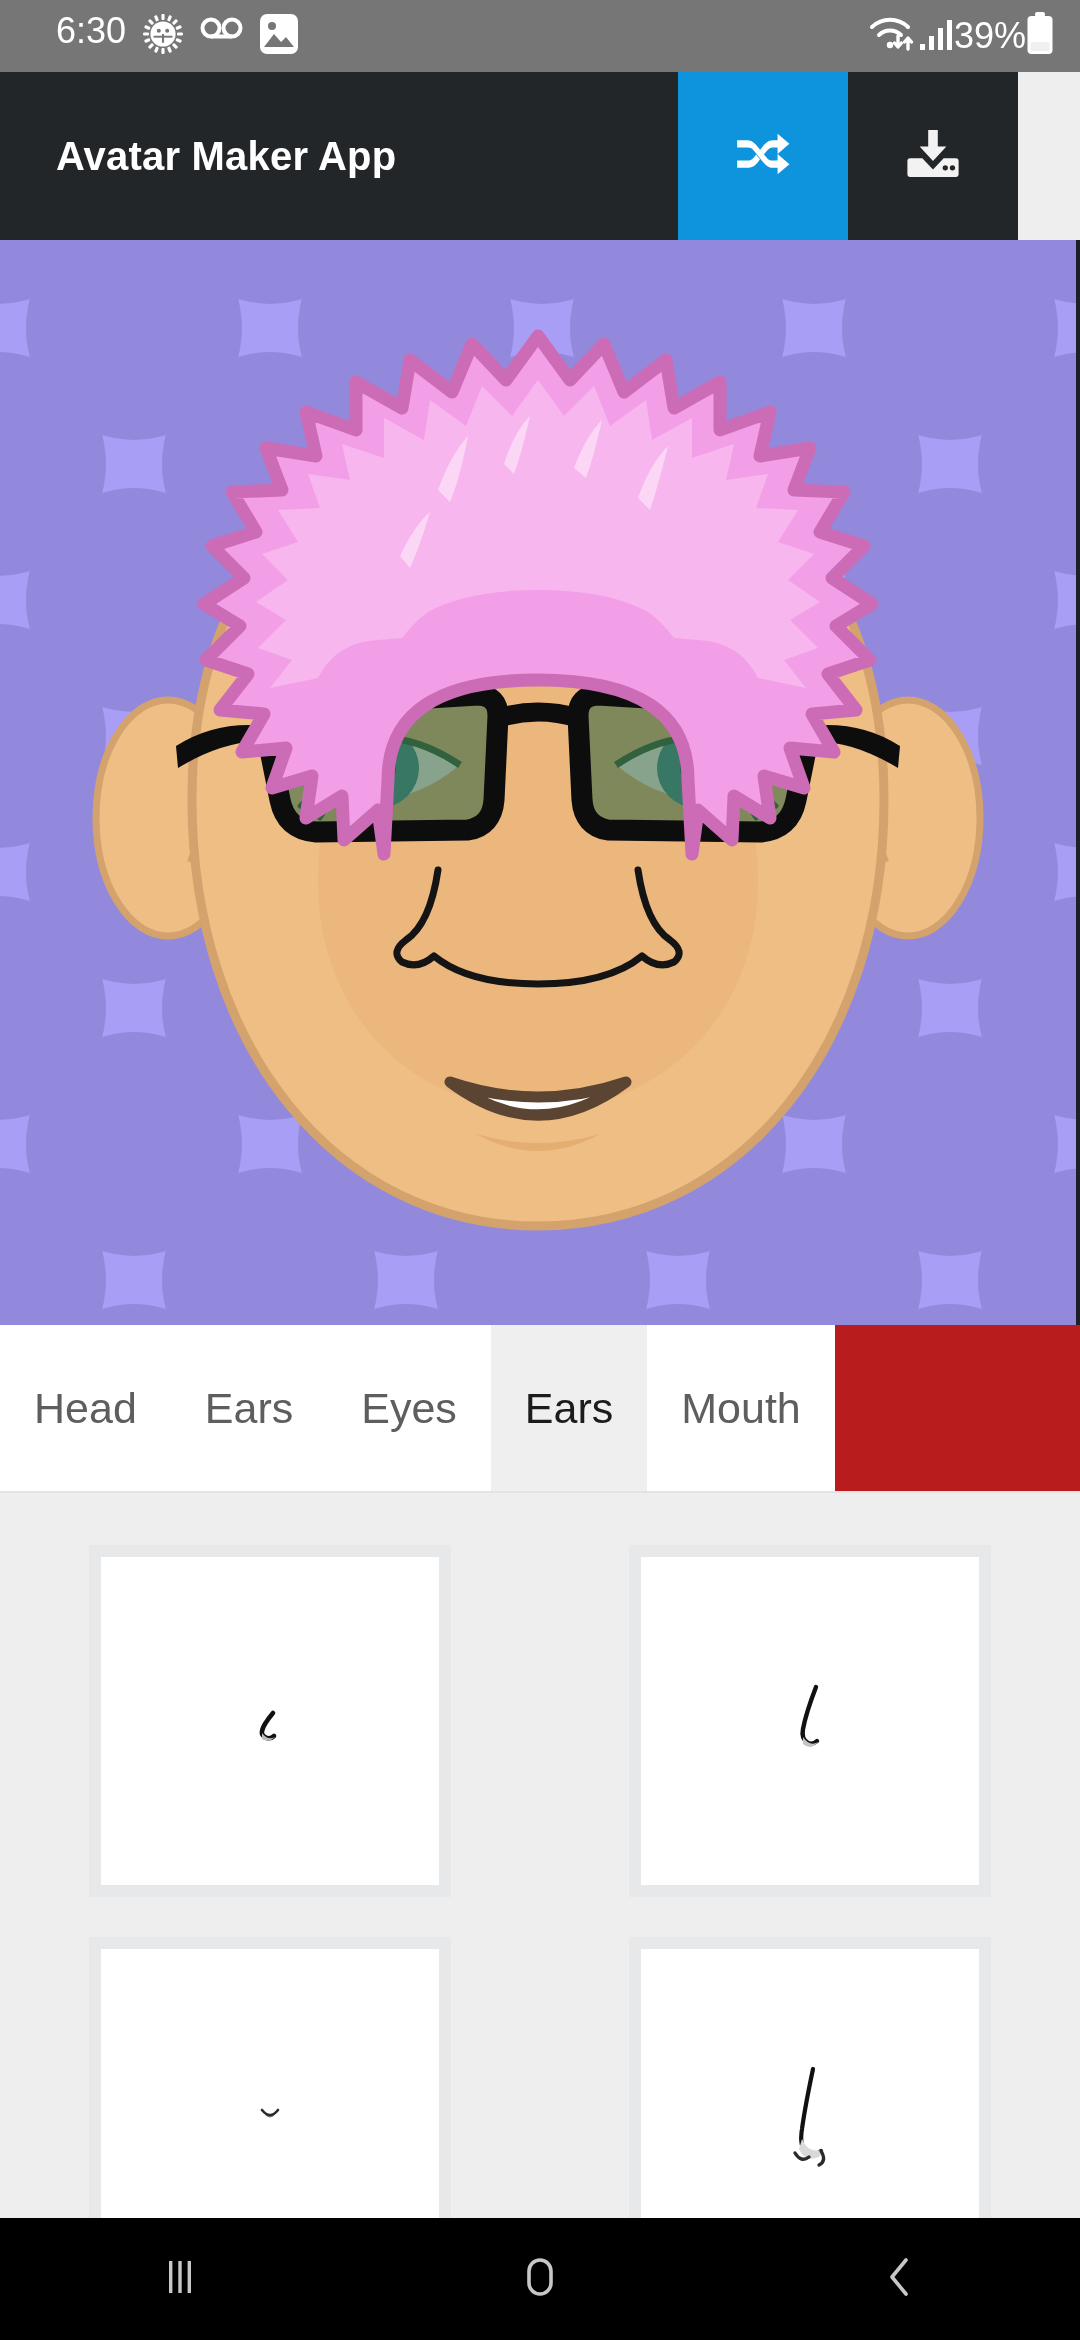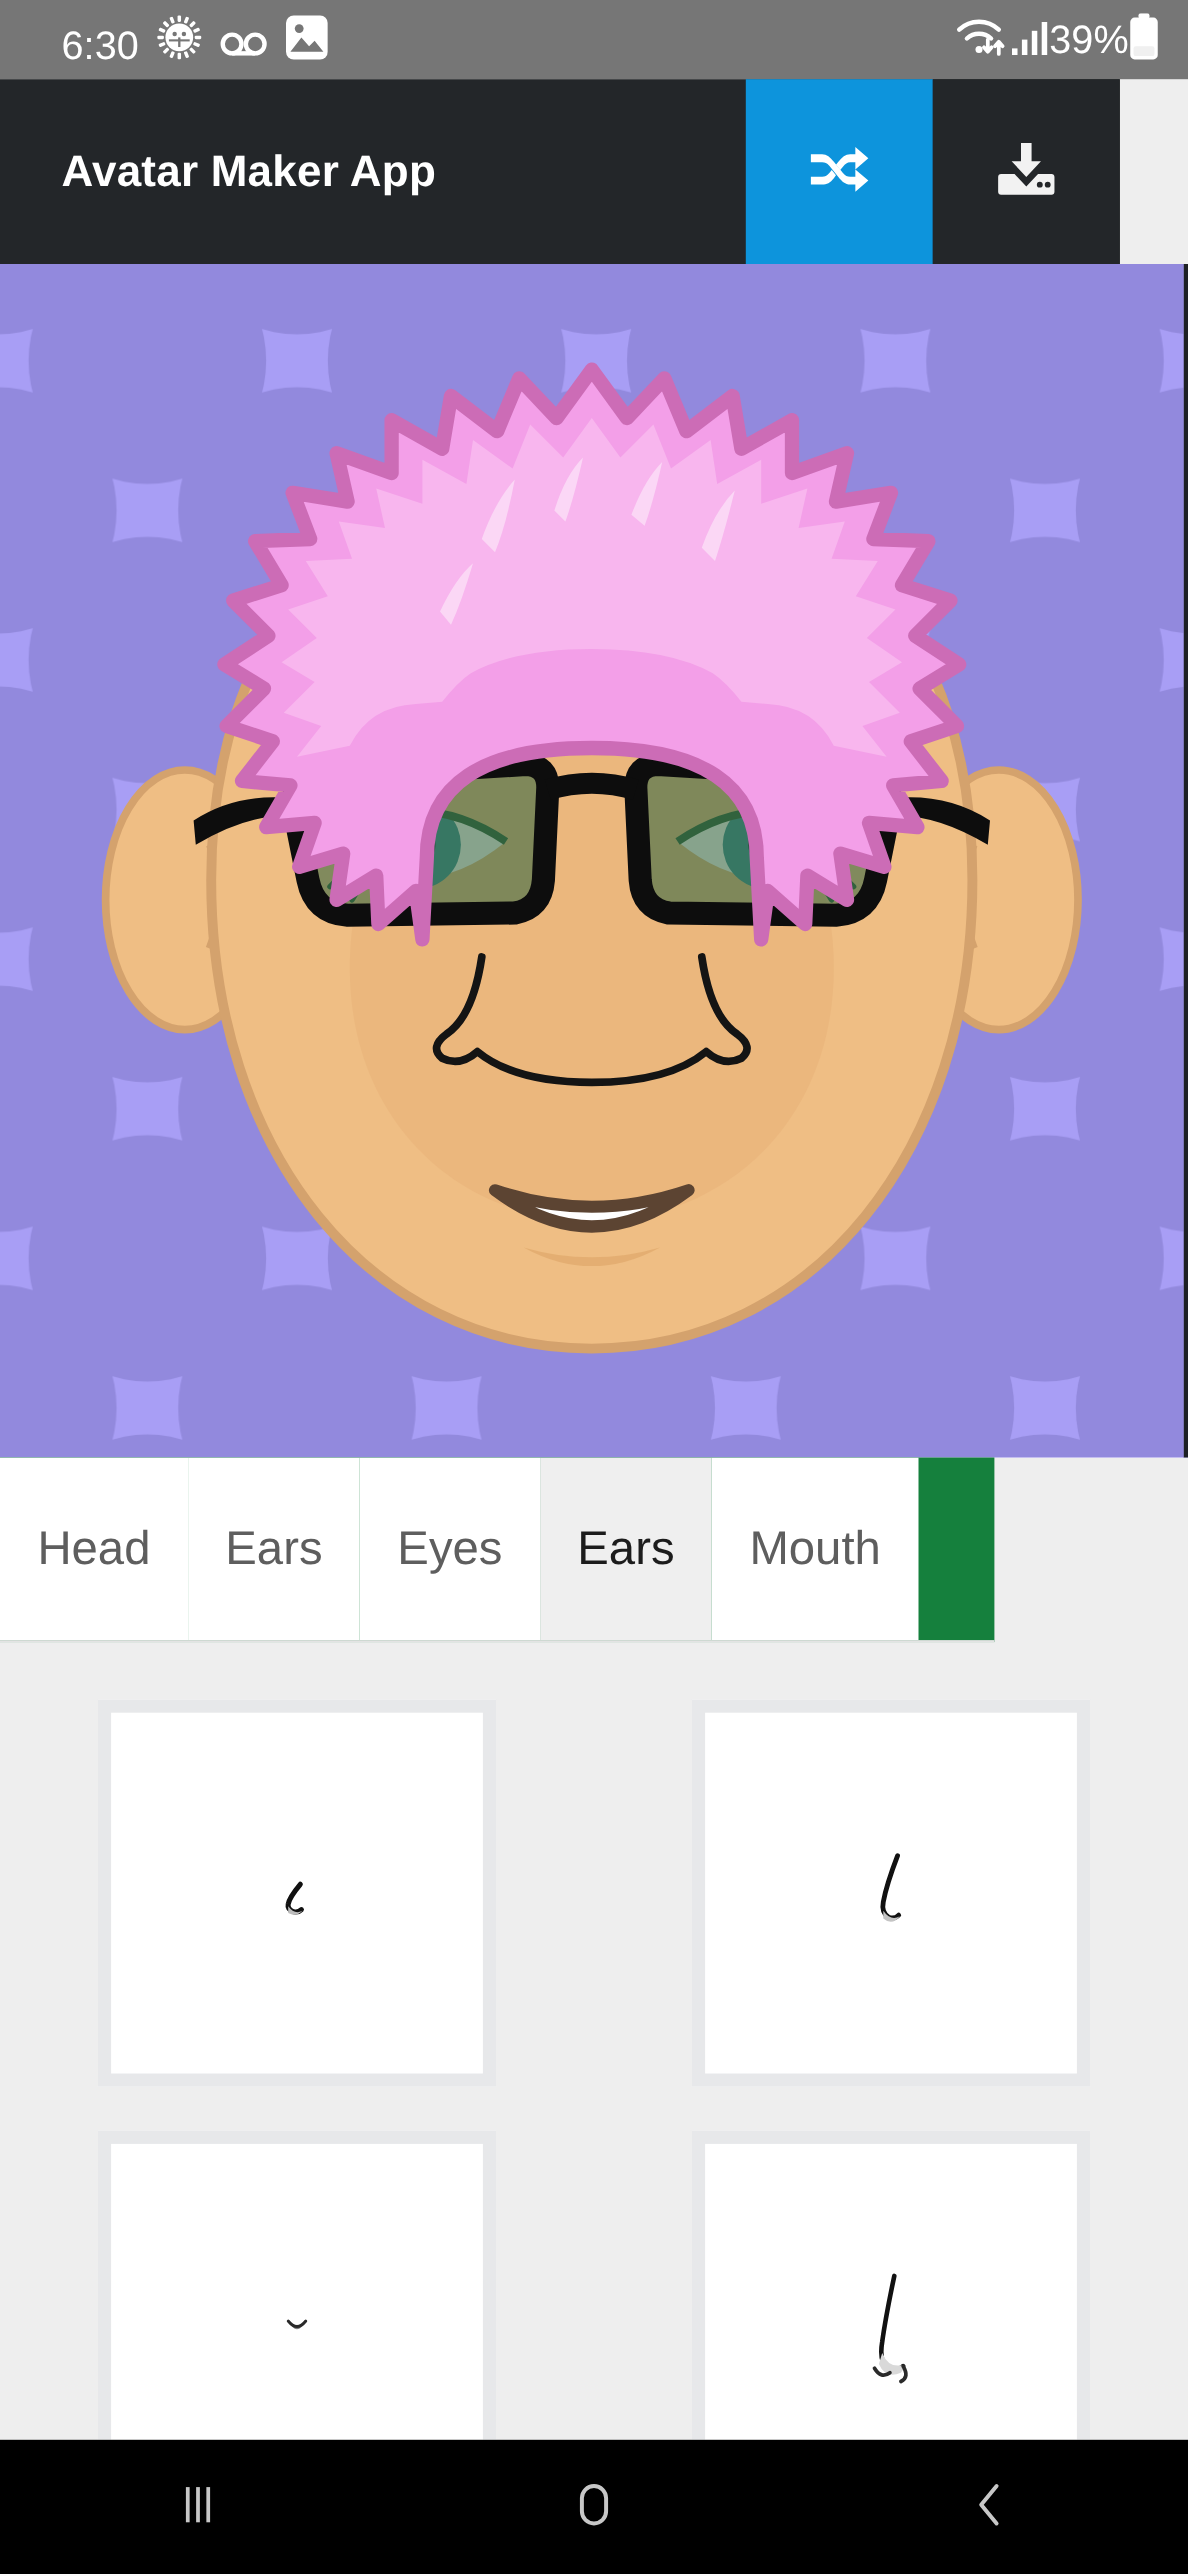--- a/index.html
+++ b/index.html
@@ -8,21 +8,21 @@
   body{ font-family:"Liberation Sans", sans-serif; }
 
   #screen{ position:relative; width:1080px; height:2340px; background:#eeeeee; }
 
   
   #status-bar{
     position:absolute; top:0; left:0; width:1080px; height:72px;
     background:#767676; display:flex; align-items:center;
     padding:0 26px 0 56px; color:#ffffff;
   }
-  #status-left{ display:flex; align-items:flex-end; gap:16px; }
+  #status-left{ display:flex; align-items:flex-start; gap:16px; }
   #status-right{ margin-left:auto; display:flex; align-items:center; }
   .clock{ font-size:36px; letter-spacing:0px; font-weight:400; line-height:1; }
   .sb-icon{ display:block; }
 
   
   #app-bar{
     position:absolute; top:72px; left:0; width:1018px; height:168px;
     background:#232629; display:flex; align-items:stretch;
   }
   #app-title{
@@ -40,22 +40,22 @@
 
   
   #avatar-preview{
     position:absolute; top:240px; left:0; width:1080px; height:1085px;
     overflow:hidden; background:#a89ef5; border-right:4px solid #1d2024;
   }
   #avatar-svg{ position:absolute; inset:0; width:100%; height:100%; display:block; }
 
   
   #tab-bar{
-    position:absolute; top:1325px; left:0; width:904px; height:168px;
-    background:#15803d; display:flex; align-items:stretch;
+    position:absolute; top:1325px; left:0; width:1080px; height:168px;
+    background:#b91c1c; display:flex; align-items:stretch;
     overflow:hidden; border-bottom:2px solid #e3e3e3;
   }
   .tab{
     display:flex; align-items:center; justify-content:center;
     padding:0 34px; font-size:43px; color:#5e5e5e;
     white-space:nowrap; cursor:pointer; background:#ffffff;
     flex:0 0 auto;
   }
   .tab.selected{ background:#efefef; color:#1c1c1c; }
 

